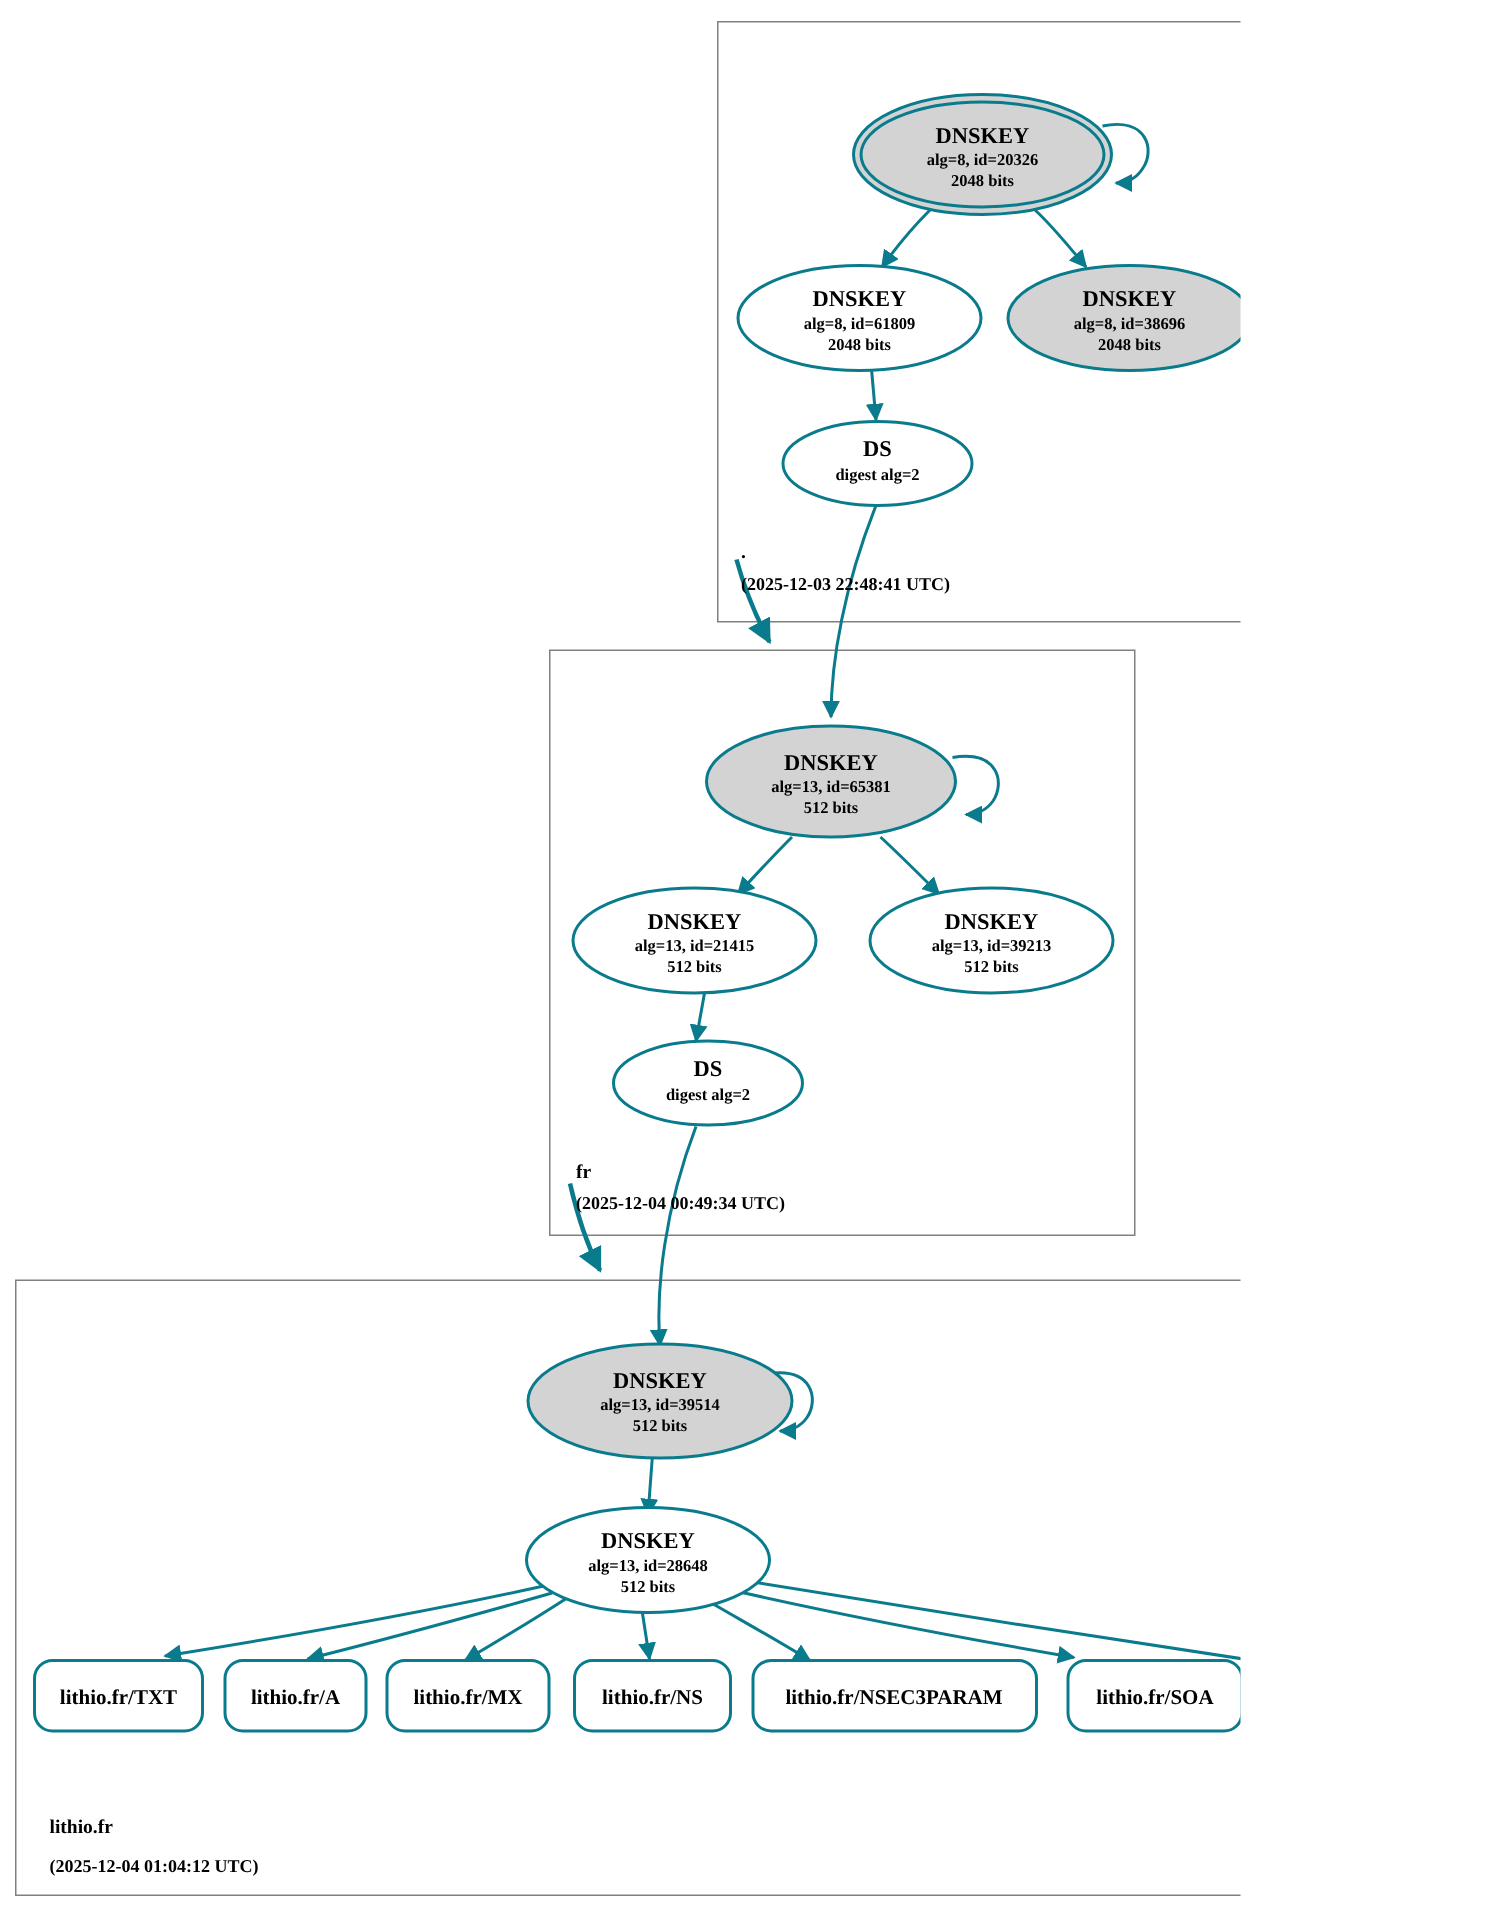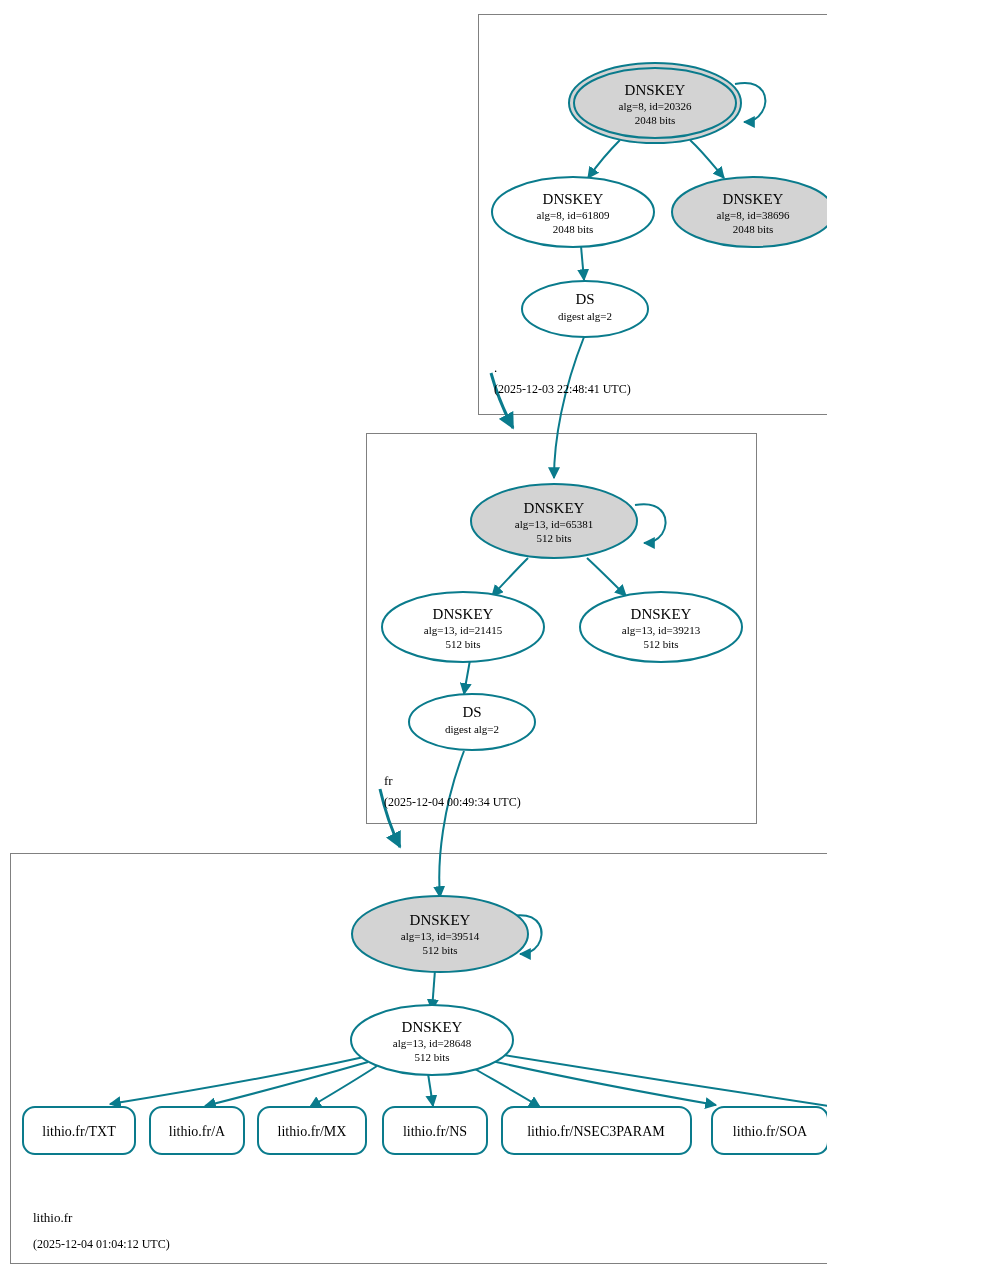--- a/index.html
+++ b/index.html
@@ -8,20 +8,21 @@
     background: #ffffff;
   }
   body {
     font-family: "Liberation Serif", serif;
   }
   #stage {
     position: relative;
     width: 827px;
     height: 1278px;
     overflow: hidden;
+    font-weight: bold;
   }
   #stage svg {
     position: absolute;
     left: 0;
     top: 0;
   }
   .zone-box {
     fill: none;
     stroke: #808080;
     stroke-width: 1;

